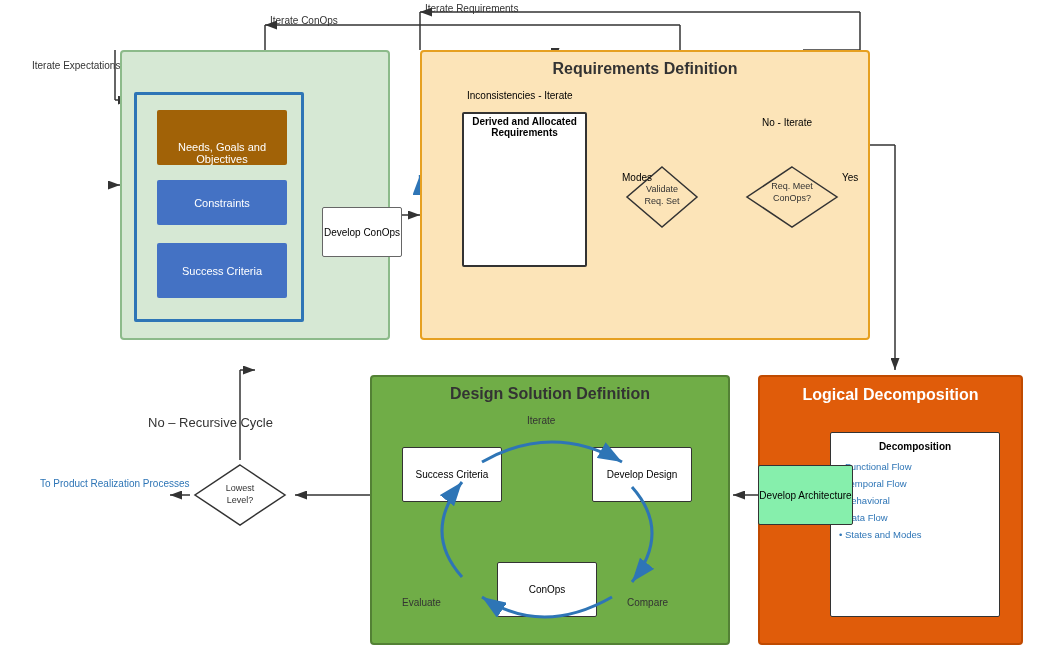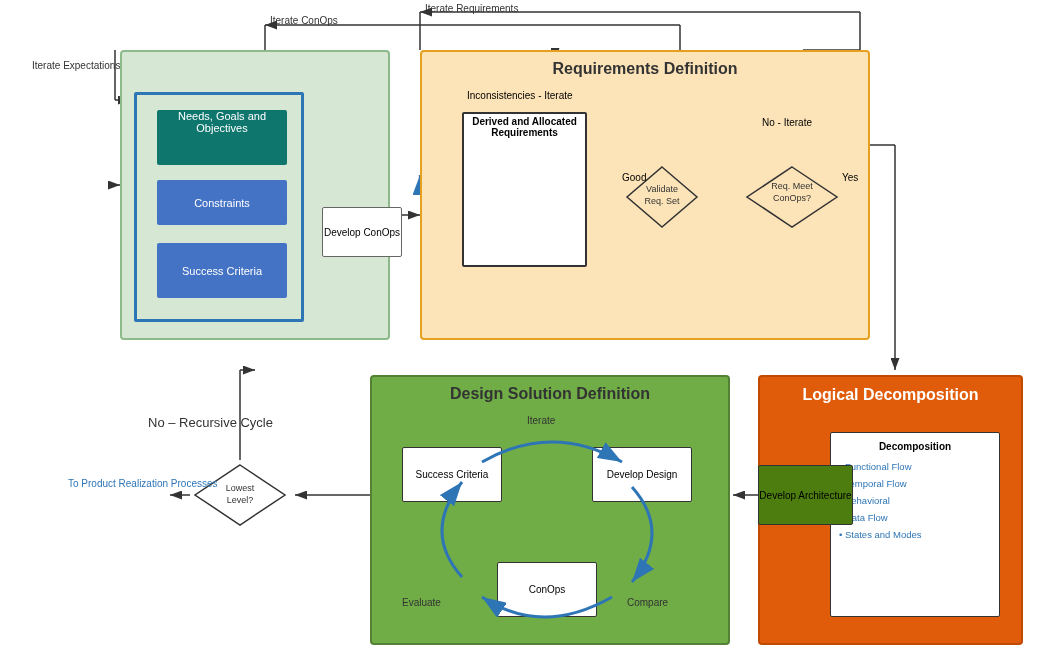--- a/index.html
+++ b/index.html
@@ -52,24 +52,24 @@
       width: 170px; height: 230px;
       border: 3px solid #2e75b6;
       background: transparent;
       border-radius: 2px;
     }
 
     .needs-box {
       position: absolute;
       left: 20px; top: 15px;
       width: 130px; height: 55px;
-      background: #0f766e;
+      background: #a16207;
       color: #fff;
       text-align: center;
-      display: flex; align-items: flex-start; justify-content: center;
+      display: flex; align-items: flex-end; justify-content: center;
       font-size: 11px;
       border-radius: 2px;
     }
     .constraints-box {
       position: absolute;
       left: 20px; top: 85px;
       width: 130px; height: 45px;
       background: #4472c4;
       color: #fff;
       text-align: center;
@@ -247,21 +247,21 @@
       font-size: 9.5px;
       line-height: 1.8;
       color: #2e75b6;
     }
 
     
     .develop-arch-box {
       position: absolute;
       left: 758px; top: 465px;
       width: 95px; height: 60px;
-      background: #4d7c0f;
+      background: #86efac;
       border: 1.5px solid #333;
       text-align: center;
       display: flex; align-items: center; justify-content: center;
       font-size: 10px;
       border-radius: 2px;
     }
 
     
     .lowest-diamond {
       position: absolute;
@@ -402,21 +402,21 @@
       <text x="40" y="30" text-anchor="middle" font-size="9" fill="#333">Validate</text>
       <text x="40" y="42" text-anchor="middle" font-size="9" fill="#333">Req. Set</text>
     </svg>
 
     <svg class="req-meet-diamond" viewBox="0 0 100 70">
       <polygon points="50,5 95,35 50,65 5,35" fill="#fce4b8" stroke="#333" stroke-width="1.5"></polygon>
       <text x="50" y="27" text-anchor="middle" font-size="9" fill="#333">Req. Meet</text>
       <text x="50" y="39" text-anchor="middle" font-size="9" fill="#333">ConOps?</text>
     </svg>
 
-    <div style="position:absolute; left:200px; top:120px; font-size:10px;">Good</div>
+    <div style="position:absolute; left:200px; top:120px; font-size:10px;">Modes</div>
 
     <div style="position:absolute; left:420px; top:120px; font-size:10px;">Yes</div>
 
     <div style="position:absolute; left:340px; top:65px; font-size:10px;">No - Iterate</div>
   </div>
 
   <div class="design-box">
     <div class="design-title">Design Solution Definition</div>
 
     <div style="position:absolute; left:155px; top:38px; font-size:10px; color:#333;">Iterate</div>
@@ -474,17 +474,17 @@
   </div>
 
   <svg class="lowest-diamond" viewBox="0 0 100 70">
     <polygon points="50,5 95,35 50,65 5,35" fill="#fff" stroke="#333" stroke-width="1.5"></polygon>
     <text x="50" y="31" text-anchor="middle" font-size="9" fill="#333">Lowest</text>
     <text x="50" y="43" text-anchor="middle" font-size="9" fill="#333">Level?</text>
   </svg>
 
   <div style="position:absolute; left:148px; top:415px; font-size:13px; color:#333;">No – Recursive Cycle</div>
 
-  <div style="position:absolute; left:40px; top:478px; font-size:10px; color:#2e75b6;margin-left:28px;">
+  <div style="position:absolute; left:40px; top:478px; font-size:10px; color:#2e75b6;">
     <span>To Product Realization Processes</span>
   </div>
 
 </div>
 
 </body></html>

